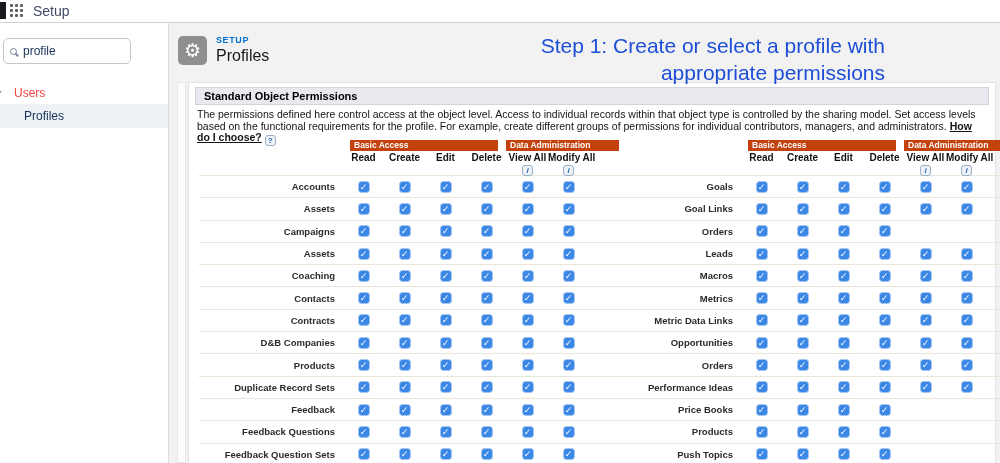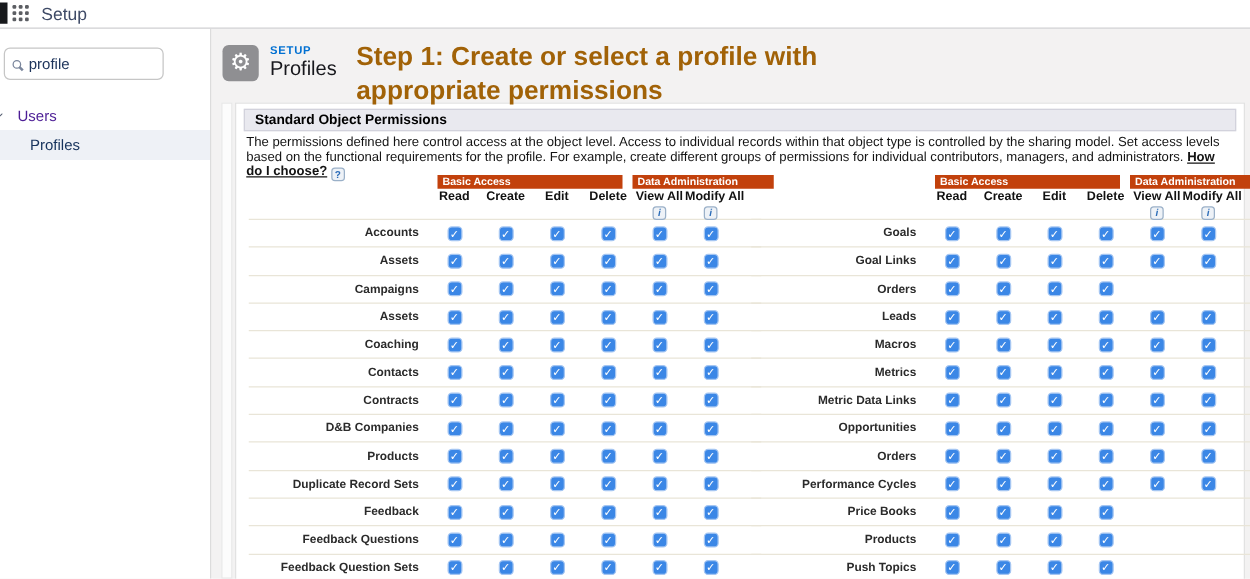--- a/index.html
+++ b/index.html
@@ -23,36 +23,36 @@
     border:1px solid #c6c6c6; border-radius:5px; background:#fff; display:flex; align-items:center; padding:0 6px;justify-content:space-between; }
   .search-icon { width:7px; height:7px; border:1.5px solid #7a869c; border-radius:50%;
     position:relative; flex:0 0 auto; margin-right:6px; }
   .search-icon::after { content:''; position:absolute; width:4px; height:1.5px;
     background:#7a869c; transform:rotate(45deg); right:-3px; bottom:-2px; }
   .searchbox input { border:none; outline:none; width:100%; font-size:12px; color:#20365c;
     font-family:inherit; background:transparent; }
   .nav-group { position:absolute; left:0; top:59px; width:169px; height:22px;
     display:flex; align-items:center; }
   .nav-chevron { position:absolute; left:-2px; top:4px; font-size:11px; color:#596275; transform:rotate(90deg); }
-  .nav-group-label { margin-left:14px; font-size:12px; color:#4c1d95;text-align:center; }
+  .nav-group-label { margin-left:14px; font-size:12px; color:#ef4444;text-align:center; }
   .nav-item { position:absolute; left:0; top:81px; width:168px; height:24px;
     background:#eef1f6; display:flex; align-items:center; cursor:pointer; }
   .nav-item-label { margin-left:24px; font-size:12px; color:#16325c; }
 
   
   .main { position:absolute; left:170px; top:23px; right:0; bottom:0; background:#f3f2f2; }
   .gear-badge { position:absolute; left:8px; top:13px; width:29px; height:29px;
     background:#8f8f92; border-radius:5px; color:#fff; display:flex; align-items:center;
     justify-content:center; font-size:19px; line-height:1; }
   .eyebrow { position:absolute; left:46px; top:12px; font-size:9px; font-weight:bold;
     color:#0070d2; letter-spacing:0.6px; }
   .page-title { position:absolute; left:46px; top:24px; font-size:16px; color:#17181d; }
 
-  .annotation { position:absolute; left:115px; top:9px; width:600px; text-align:left;
-    color:#a16207; font-weight:bold; font-size:21px; line-height:27px; z-index:4; }
+  .annotation { position:absolute; left:115px; top:9px; width:600px; text-align:right;
+    color:#1d4ed8; font-weight:normal; font-size:21px; line-height:27px; z-index:4; }
 
   .scroll-strip { position:absolute; left:7px; top:59px; width:9px; bottom:0;
     background:#fcfcfc; border:1px solid #e7e7e7; }
   .panel { position:absolute; left:18px; top:59px; right:4px; bottom:-2px;
     background:#fff; border:1px solid #e2e2e2; }
 
   .section-header { margin:4px 6px 0 6px; height:18px; background:#e9e9ef;
     border:1px solid #d2d2dc; font-size:11px; font-weight:bold; color:#000;
     line-height:16px; padding-left:8px; }
   .description { margin:4px 8px 0 8px; font-size:10.5px; line-height:11.5px; color:#141414; }
@@ -620,21 +620,21 @@
                 <span class="checkbox">✓</span>
               </div>
               <div class="perm-cell">
                 <span class="checkbox">✓</span>
               </div>
               <div class="perm-cell">
                 <span class="checkbox">✓</span>
               </div>
             </div>
             <div class="perm-row">
-              <div class="perm-label">Performance Cycles</div>
+              <div class="perm-label">Performance Ideas</div>
               <div class="perm-cell">
                 <span class="checkbox">✓</span>
               </div>
               <div class="perm-cell">
                 <span class="checkbox">✓</span>
               </div>
               <div class="perm-cell">
                 <span class="checkbox">✓</span>
               </div>
               <div class="perm-cell">

